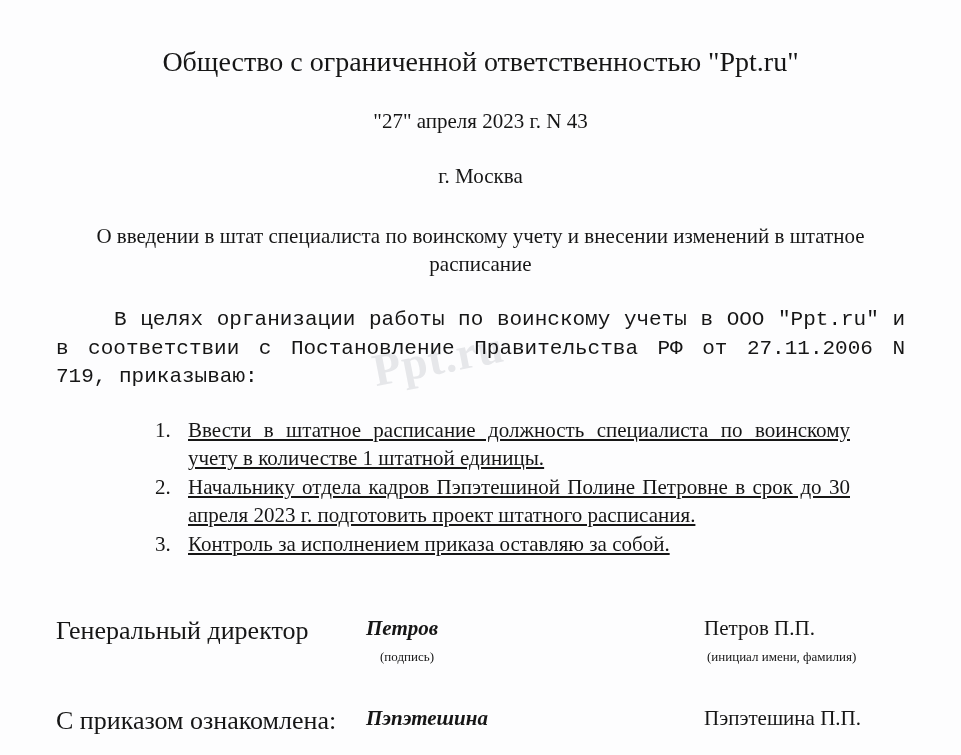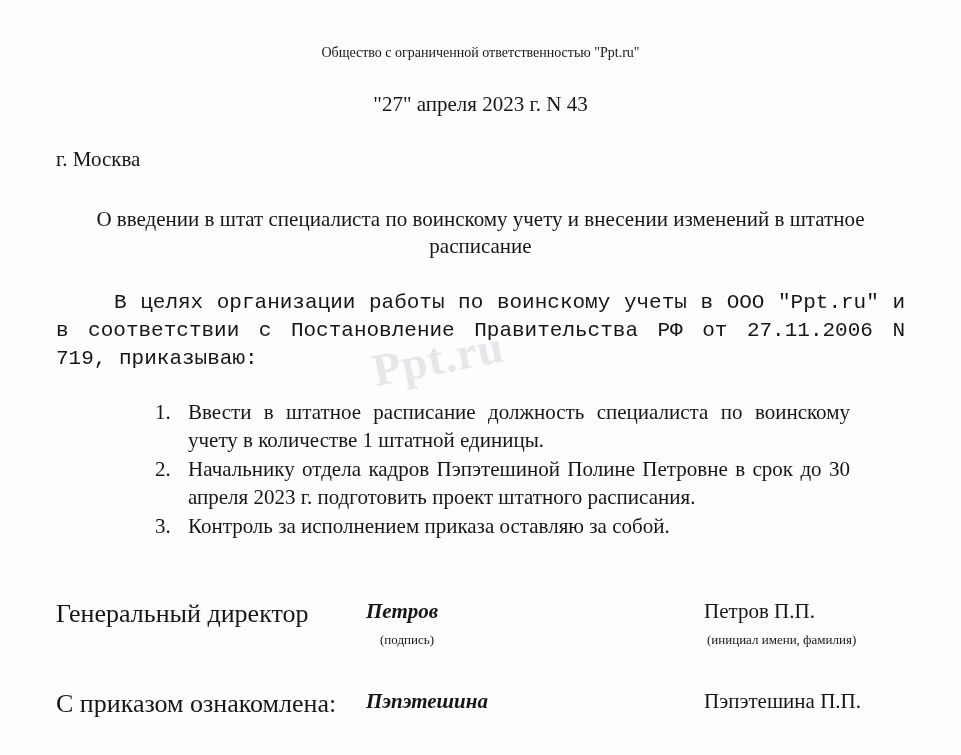--- a/index.html
+++ b/index.html
@@ -41,35 +41,36 @@
     user-select: none;
     white-space: nowrap;
     z-index: 0;
   }
 
   .content { position: relative; z-index: 1; }
 
   
   .org-line {
     text-align: center;
-    font-size: 14px;
+    font-size: 28px;
     line-height: 1.25;
   }
   .doc-title {
     text-align: center;
     font-size: 21px;
     margin-top: 30px;
     letter-spacing: 0.4px;
   }
   .doc-date {
     text-align: center;
     font-size: 21px;
     margin-top: 30px;
   }
   .doc-city {
+    text-align: center;
     font-size: 21px;
     margin-top: 30px;
   }
 
   
   .subject {
     text-align: center;
     font-size: 21px;
     line-height: 1.32;
     margin-top: 34px;
@@ -101,20 +102,21 @@
     padding-right: 55px;
     margin-bottom: 1px;
   }
   .order-num {
     flex: 0 0 33px;
     text-align: left;
   }
   .order-text {
     flex: 1 1 auto;
     text-align: justify;
+    text-decoration: underline;
   }
   .order-item.j1 .order-text {
     text-align: justify;
   }
 
   
   .sign-block {
     margin-top: 58px;
   }
   .sign-row {

